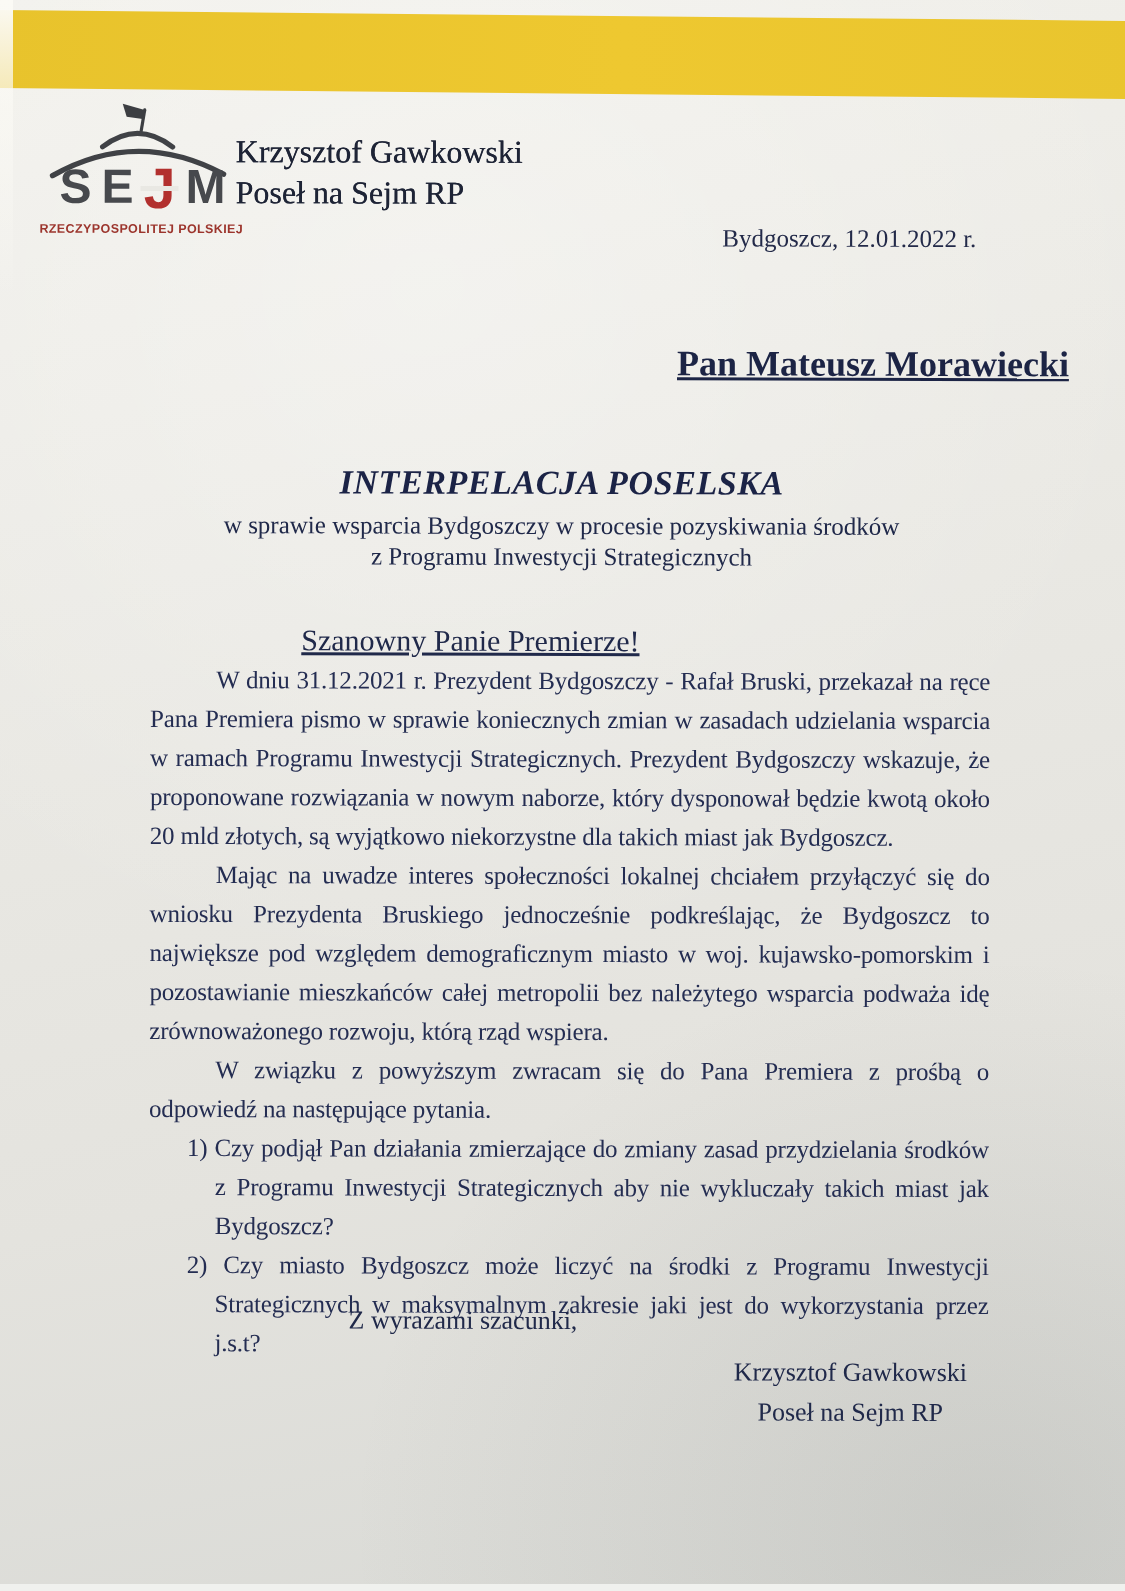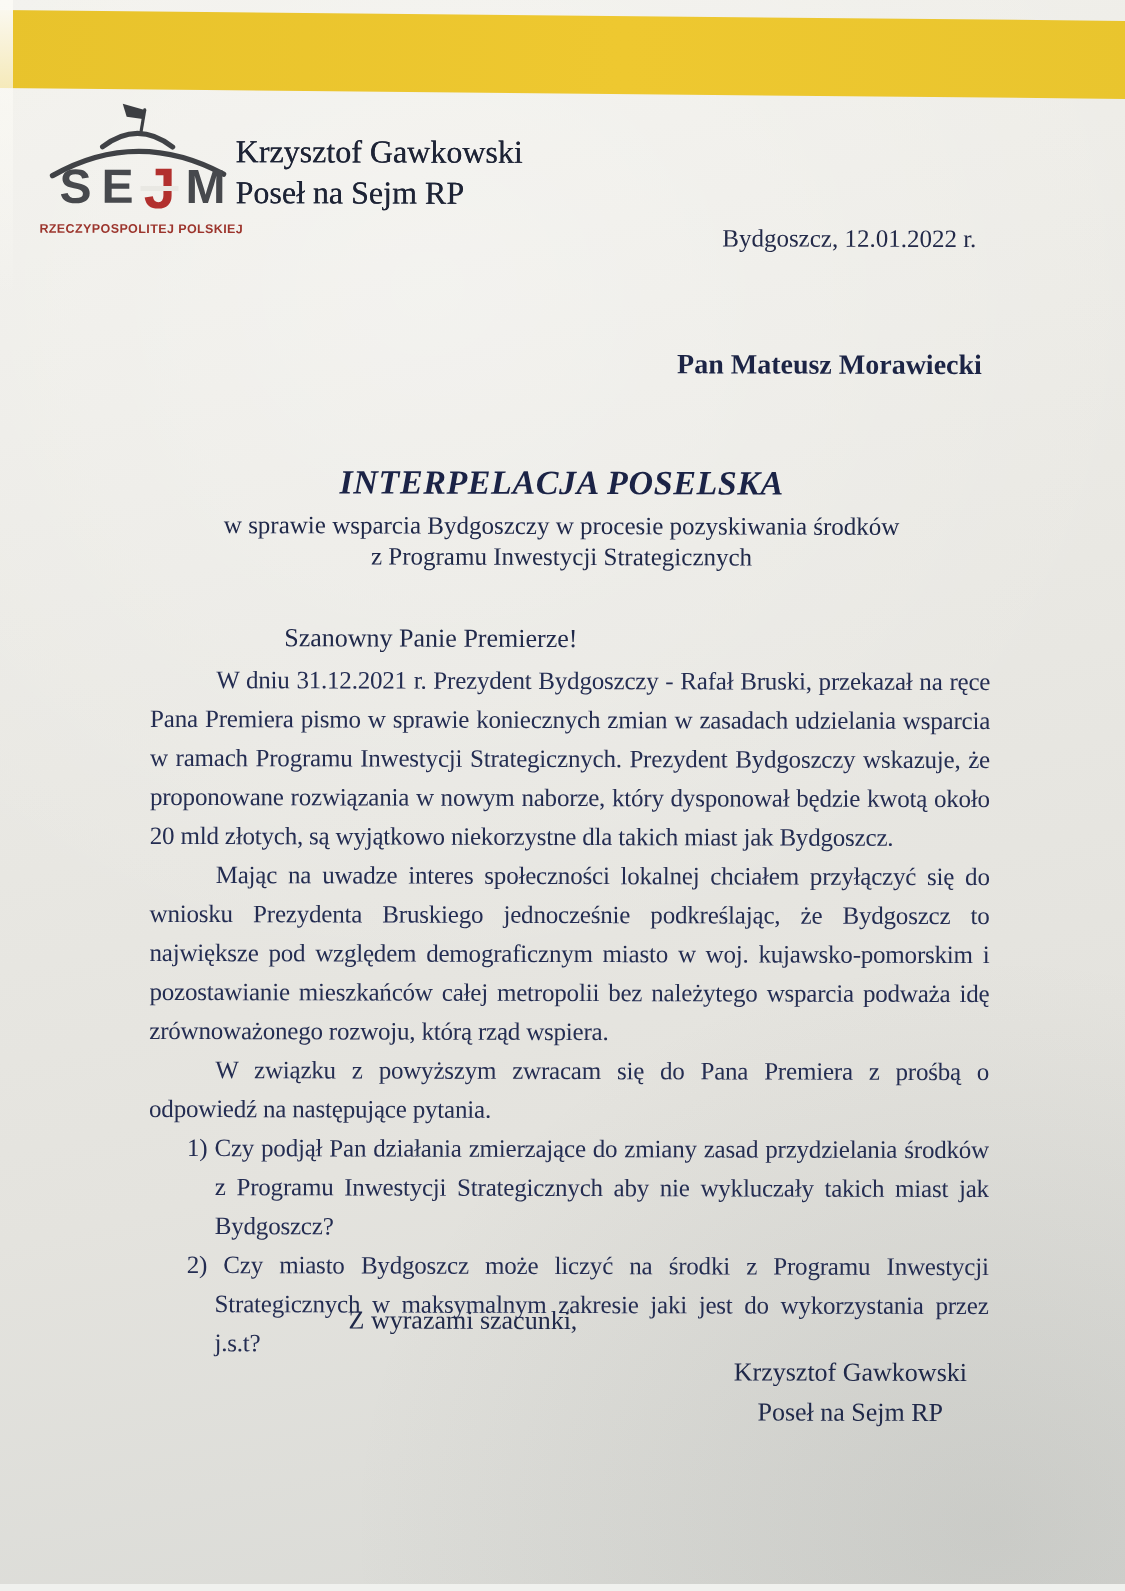--- a/index.html
+++ b/index.html
@@ -44,30 +44,30 @@
     margin-top:5px;text-align:center;white-space:nowrap;
     font-family:"Liberation Sans",sans-serif;font-weight:bold;
     font-size:12.5px;letter-spacing:0.4px;color:#9c352d;
   }
 
   
   .hdr{position:absolute;left:236px;top:132px;font-size:32px;line-height:41px;color:#1e2436;
        text-shadow:0.3px 0 0 currentColor;}
   .dateline{position:absolute;left:0;top:224px;width:977px;text-align:right;
             font-size:25px;color:#232a49;}
-  .addressee{position:absolute;left:678px;top:344px;font-size:28px;font-weight:bold;
-             line-height:39px;color:#1c2445;}
+  .addressee{position:absolute;left:678px;top:344px;font-size:36px;font-weight:bold;
+             line-height:39px;color:#1c2445;text-decoration:underline;}
 
   
   .title-block{position:absolute;left:98px;top:464px;width:930px;text-align:center;}
   .title{font-size:34px;font-weight:bold;font-style:italic;letter-spacing:0.6px;color:#1b2346;}
   .subtitle{margin-top:8px;font-size:25px;line-height:31px;color:#20294a;}
 
   
-  .salutation{position:absolute;left:286px;top:624px;font-size:26px;color:#20294a;}
+  .salutation{position:absolute;left:303px;top:624px;font-size:30px;color:#20294a;text-decoration:underline;}
   .body{
     position:absolute;left:152px;top:661px;width:840px;
     font-size:25px;line-height:39px;letter-spacing:-0.2px;
     text-align:justify;color:#242d52;
   }
   .body p{margin:0;text-indent:66px;}
   .q{padding-left:66px;text-indent:-28px;}
   .closing{position:absolute;left:352px;top:1306px;font-size:26px;color:#20294a;text-align:center;}
   .sig{position:absolute;left:694px;top:1352px;width:320px;text-align:center;
        font-size:26px;line-height:40px;color:#20294a;}

